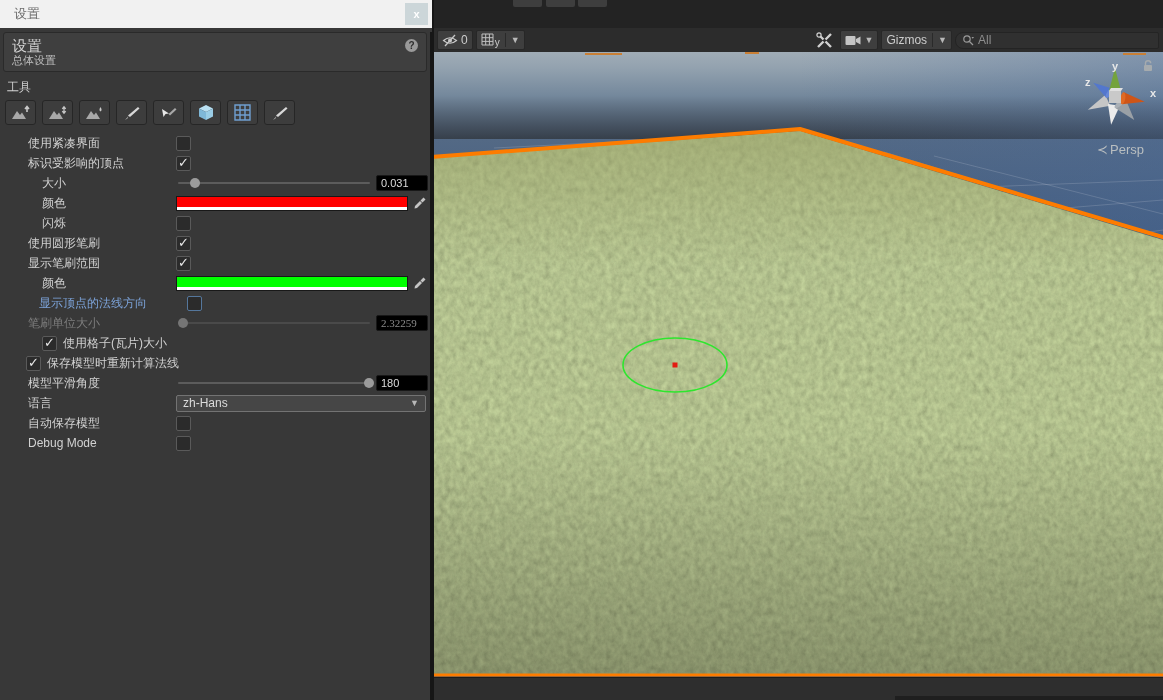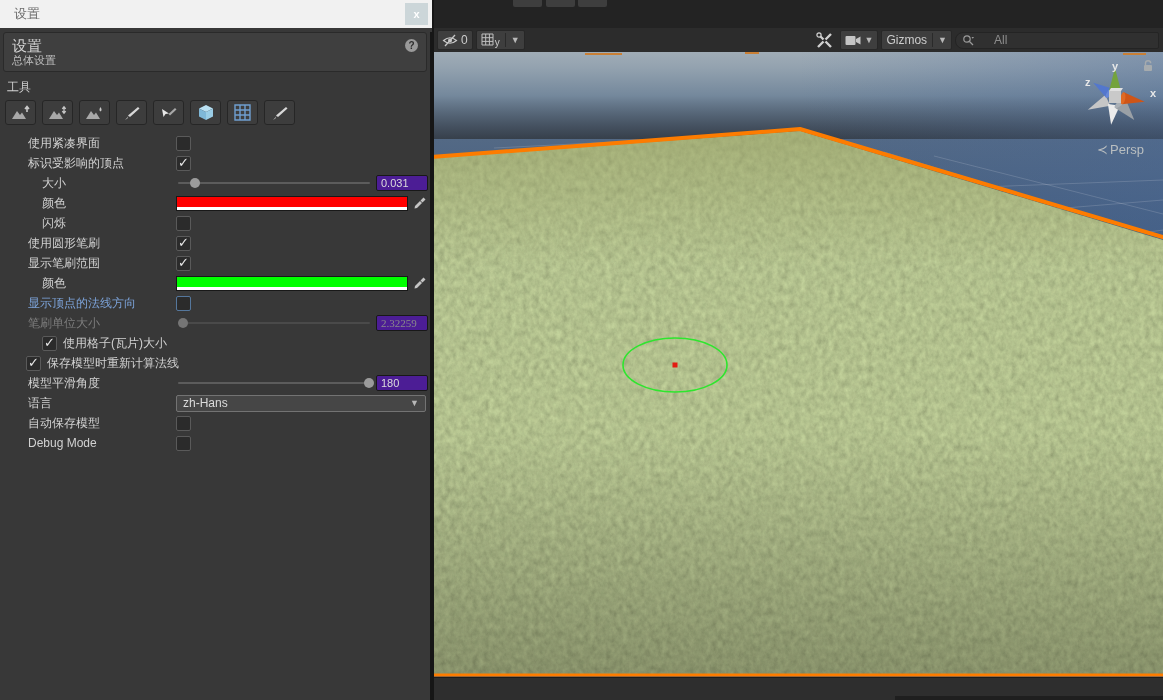--- a/index.html
+++ b/index.html
@@ -38,23 +38,23 @@
   .checkbox.checked::after { content:"✓"; position:absolute; left:1px; top:-2px; color:#e9e9e9; font-size:13px; font-weight:bold; }
   .checkbox.blue { border-color:#55779c; }
 
   .slider { position:relative; flex:1; height:16px; margin-right:4px; }
   .slider .track { position:absolute; left:2px; right:2px; top:7px; height:2px; background:#5c5c5c; border-radius:1px; }
   .slider .thumb { position:absolute; top:3px; width:10px; height:10px; border-radius:50%; background:#9b9b9b; }
   .row.disabled .lbl { color:#7d7d7d; }
   .row.disabled .track { background:#4a4a4a; }
   .row.disabled .thumb { background:#757575; }
   .row.disabled .numfield { color:#8a8a8a;font-family:Liberation Serif, serif; }
-  .row .lbl.bluelbl { color:#7ca3d9; }
-
-  .numfield { width:52px; height:16px; background:#4c1d95; border:1px solid #181818; border-radius:2px;
+  .row .lbl.bluelbl { color:#7ca3d9;margin-left:11px; }
+
+  .numfield { width:52px; height:16px; background:#000000; border:1px solid #181818; border-radius:2px;
     color:#dcdcdc; font-size:11px; padding:0 4px; line-height:14px; flex-shrink:0; }
 
   .swatch-wrap { flex:1; display:flex; align-items:center; }
   .swatch { flex:1; height:15px; border:1px solid #181818; display:flex; flex-direction:column; }
   .swatch .main { flex:1; }
   .swatch .alpha { height:3px; background:#ffffff; }
   .eyedrop { width:18px; height:16px; display:flex; align-items:center; justify-content:center; margin-left:2px; }
 
   .dropdown { flex:1; height:17px; background:#464646; border:1px solid #737373; border-radius:2px;
     color:#dcdcdc; font-size:12px; display:flex; align-items:center; padding:0 6px; margin-right:2px; }
@@ -65,21 +65,21 @@
   .right-pane { position:absolute; left:432px; top:0; width:731px; height:700px; background:#232323; border-left:2px solid #161616; }
   .top-strip { position:relative; height:28px; background:#232323; }
   .tab-stub { position:absolute; top:0; height:7px; width:29px; background:#3e3e3e; border-radius:0 0 2px 2px; }
   .scene-toolbar { height:24px; background:#2c2c2c; display:flex; align-items:center; padding:0 3px; gap:3px; }
   .tb-btn { height:20px; background:#3e3e3e; border:1px solid #272727; border-radius:2px;
     display:flex; align-items:center; padding:0 4px; gap:3px; color:#cccccc; font-size:12px; }
   .tb-btn .sep { width:1px; height:14px; background:#2a2a2a; margin:0 2px; }
   .tb-spacer { flex:1; }
   .tb-icon-only { height:20px; display:flex; align-items:center; padding:0 4px; }
   .search-box { width:204px; height:17px; background:#303030; border:1px solid #242424; border-radius:8px 2px 2px 8px;
-    display:flex; align-items:center; padding:0 6px; gap:20px; margin-right:1px; }
+    display:flex; align-items:center; padding:0 6px; gap:4px; margin-right:1px; }
   .search-box .ph { color:#8d8d8d; font-size:12px; }
 
   .viewport { position:relative; width:729px; height:625px; }
   .viewport svg { display:block; }
   .bottom-bar { position:relative; height:23px; background:#2e2e2e; border-top:1px solid #1c1c1c; }
   .bottom-bar .darker { position:absolute; right:0; bottom:0; width:268px; height:4px; background:#1f1f1f; }
   svg text { font-family:"Liberation Sans","DejaVu Sans",sans-serif; }
 </style>
 </head>
 <body>

